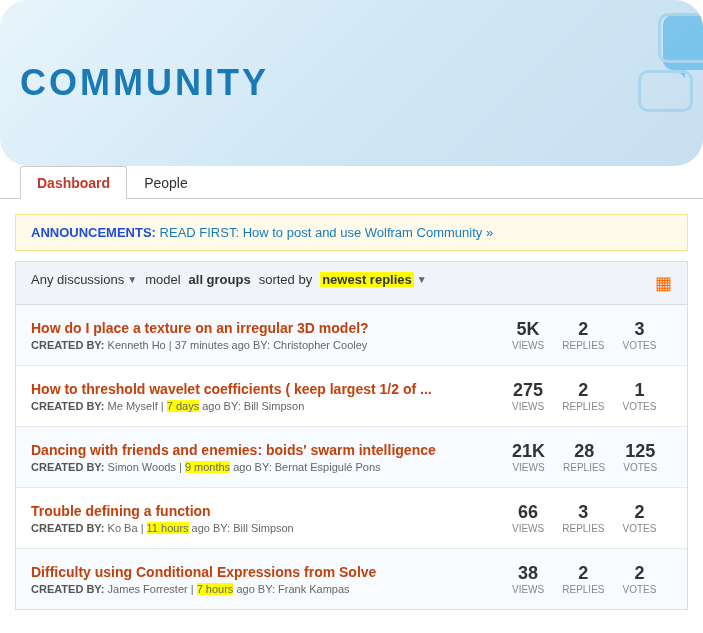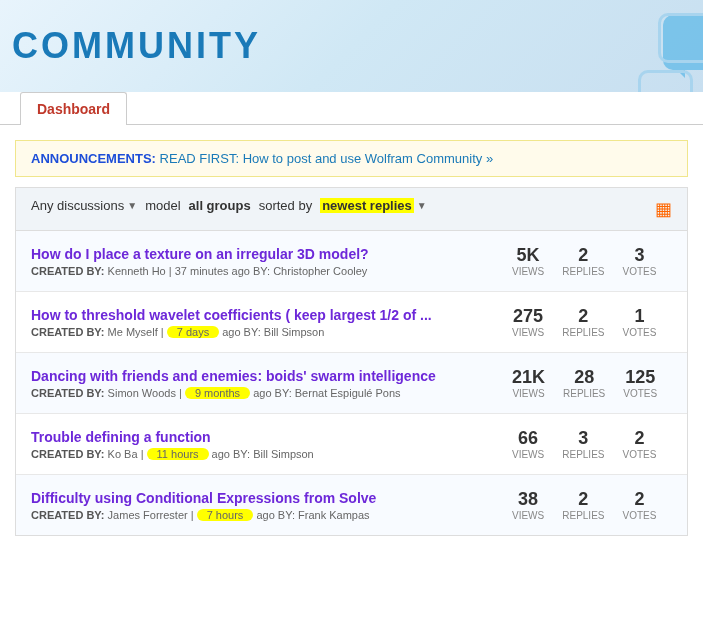--- a/index.html
+++ b/index.html
@@ -1,26 +1,27 @@
 <!DOCTYPE html>
 <html><head>
   <meta charset="utf-8">
   <style>
     * { margin: 0; padding: 0; box-sizing: border-box; }
     body { font-family: Arial, sans-serif; background: #fff; width: 703px; min-height: 633px; overflow-x: hidden; }
 
     
     .header {
       background: linear-gradient(135deg, #e8f4fc 0%, #d0e8f5 50%, #c8dff0 100%);
-      height: 92px;
+      height: 166px;
       position: relative;
       display: flex;
       align-items: center;
-      padding-left: 12px;
+      padding-left: 20px;
       overflow: hidden;
+      border-radius: 28px;
     }
     .header-title {
       font-size: 36px;
       font-weight: bold;
       color: #1a7ab8;
       letter-spacing: 3px;
       text-transform: uppercase;
       font-family: Arial, sans-serif;
       z-index: 2;
     }
@@ -164,38 +165,37 @@
     }
     .discussion-item:nth-child(odd) {
       background: #f8fbff;
     }
     .discussion-content {
       flex: 1;
     }
     .discussion-title {
       font-size: 14px;
       font-weight: bold;
-      color: #6d28d9;
+      color: #c2410c;
       cursor: pointer;
       text-decoration: none;
       display: block;
       margin-bottom: 3px;
     }
     .discussion-meta {
       font-size: 11px;
       color: #666;
     }
     .meta-label {
       font-weight: bold;
       color: #555;
     }
     .meta-highlight {
       background: yellow;
-      padding: 0 10px;
-      border-radius: 6px;
+      padding: 0 0;
     }
     .discussion-stats {
       display: flex;
       gap: 18px;
       text-align: center;
       min-width: 160px;
     }
     .stat {
       display: flex;
       flex-direction: column;
@@ -221,20 +221,21 @@
     <div class="bubble1"></div>
 
     <div class="bubble-outline1"></div>
     <div class="bubble-outline2"></div>
 
   </div>
 </div>
 
 <div class="nav-tabs">
   <div class="nav-tab active">Dashboard</div>
+  <div class="nav-tab">People</div>
 </div>
 
 <div class="announcement">
   <span class="announcement-label">ANNOUNCEMENTS:</span>
   <span class="announcement-text">
     <a class="announcement-link" href="#">READ FIRST: How to post and use Wolfram Community »</a>
   </span>
 </div>
 
 <div class="filter-bar">

